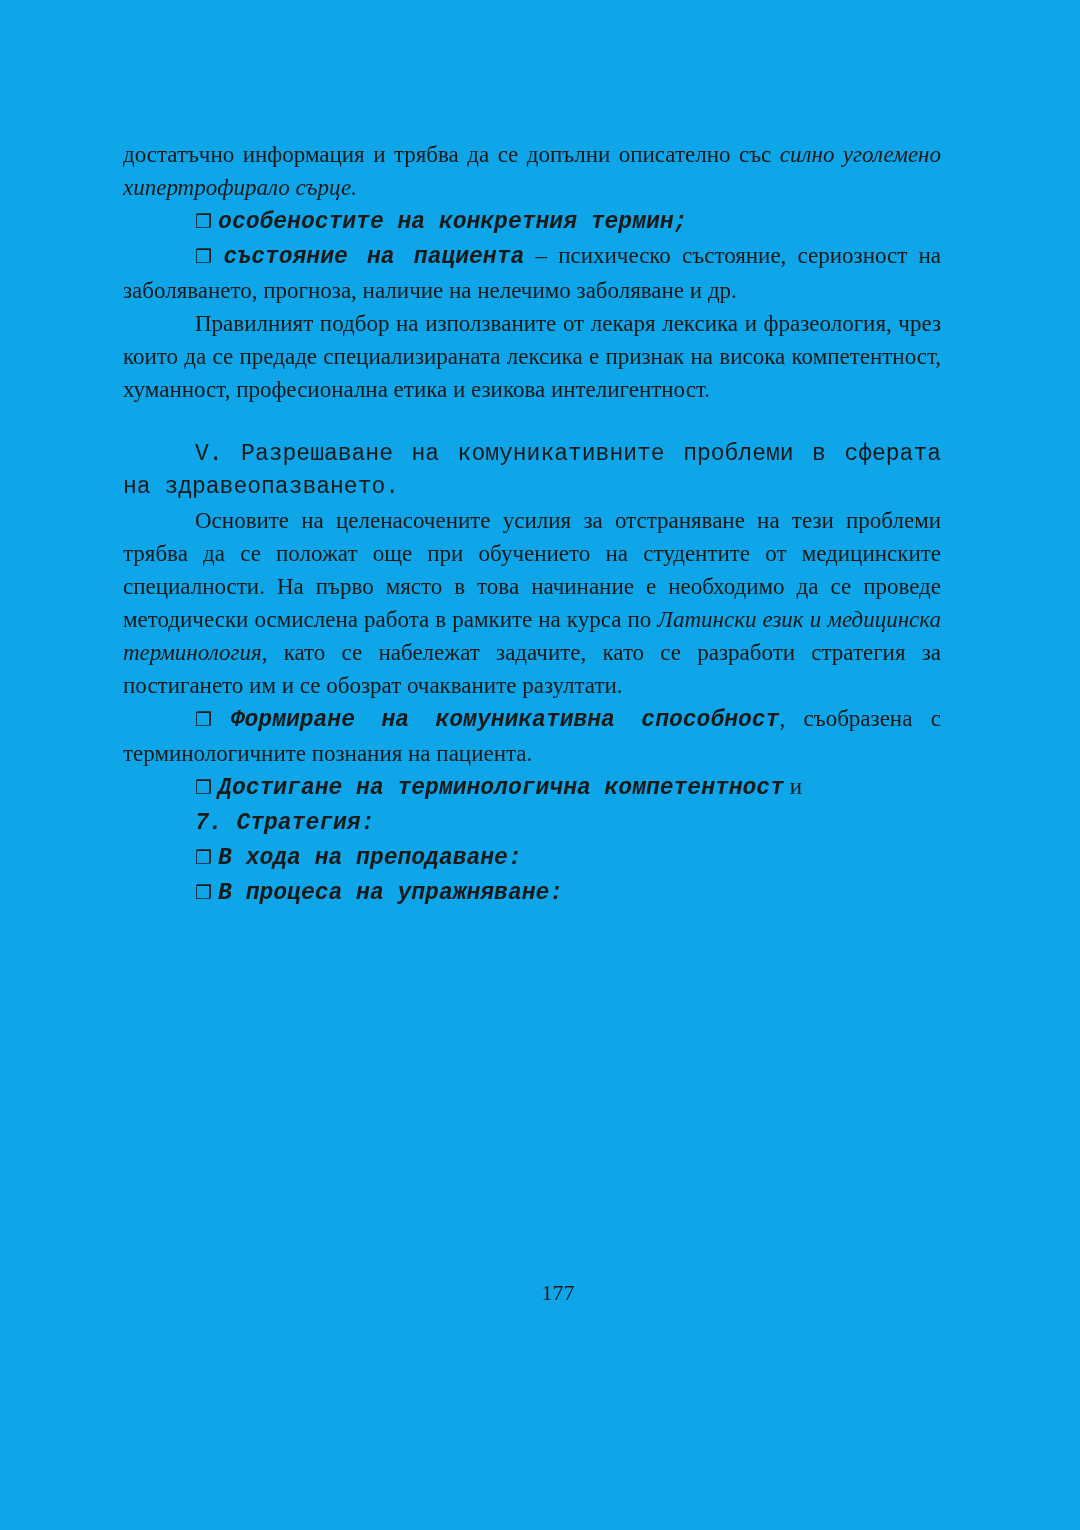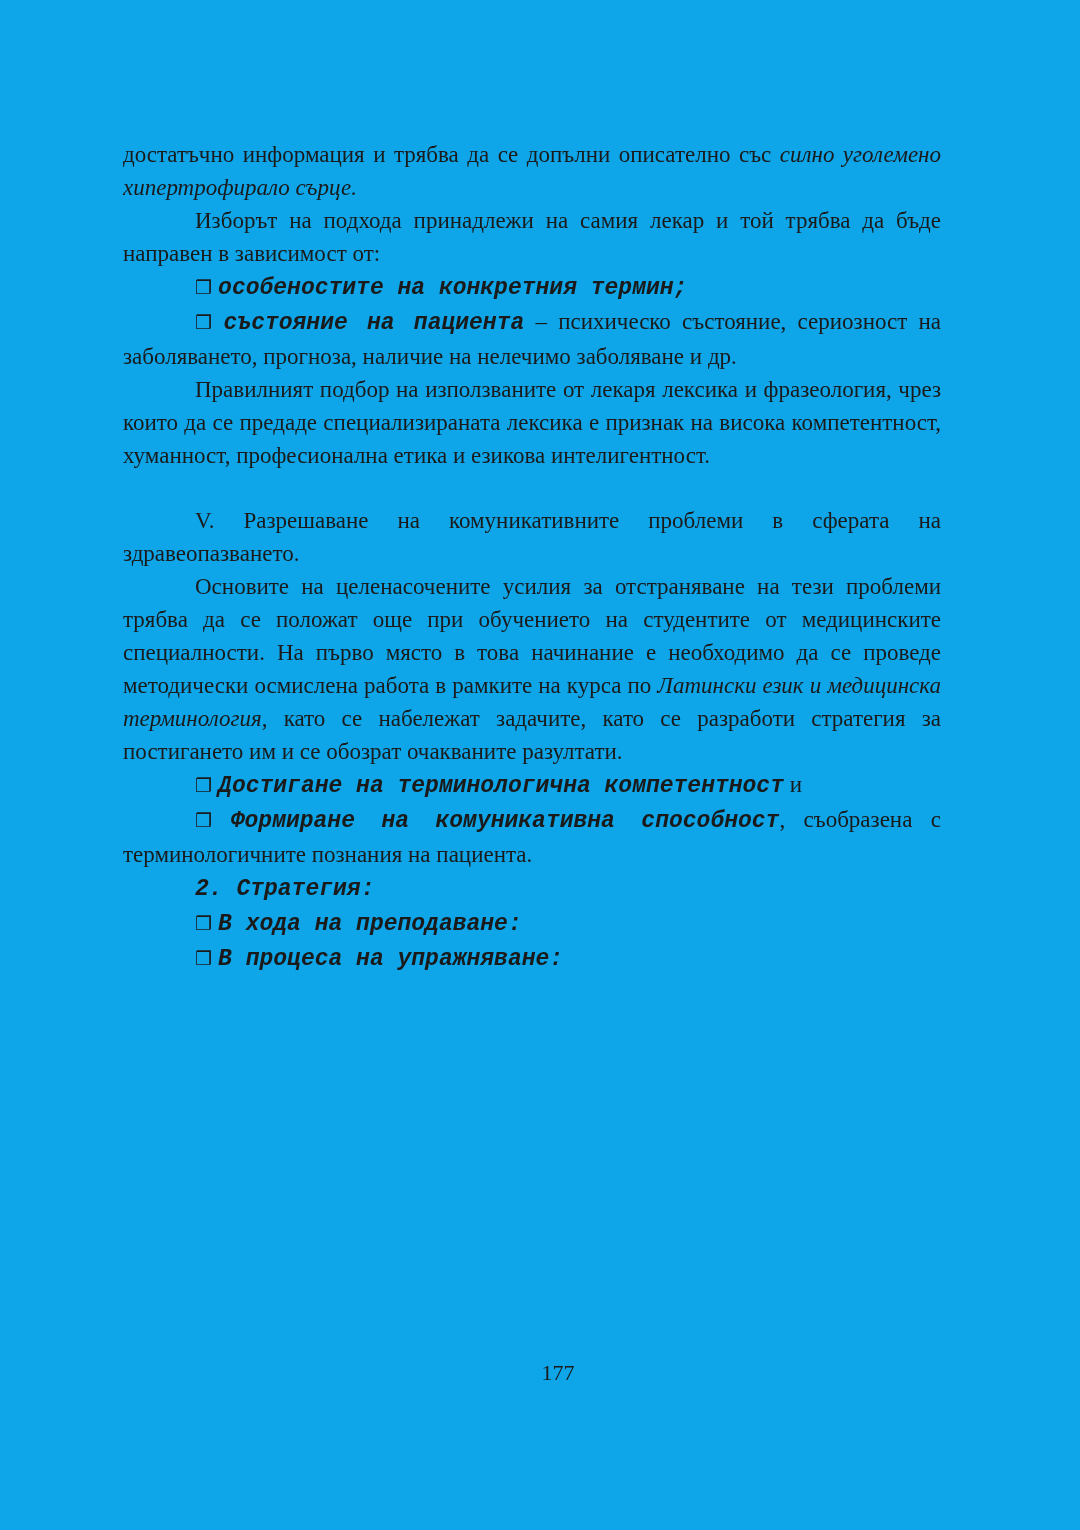--- a/index.html
+++ b/index.html
@@ -31,20 +31,21 @@
     padding: 0;
   }
   p.indent {
     text-indent: 72px;
   }
   p.space-before {
     margin-top: 32px;
   }
   p.heading {
     font-weight: bold;
+    font-family: Liberation Mono, monospace;
   }
   .seg-normal {
     font-style: normal;
     font-weight: normal;
   }
   .seg-italic {
     font-style: italic;
   }
   .seg-bolditalic {
     font-style: italic;
@@ -54,39 +55,38 @@
   .seg-bullet {
     font-family: "DejaVu Sans", sans-serif;
     font-style: normal;
     font-weight: normal;
     font-size: 19px;
   }
   .footer {
     position: absolute;
     left: 0;
     right: 0;
-    top: 1360px;
+    top: 1280px;
     text-align: center;
     font-size: 22px;
     color: #1a1a1a;
     padding-left: 36px;
   }
 </style>
 </head>
 <body>
 
 <div class="page">
   <div class="content" id="content">
       <p class="para"><span class="seg-normal">достатъчно информация и трябва да се допълни описателно със </span><span class="seg-italic">силно уголемено хипертрофирало сърце.</span></p>
-      <p class="para indent"><span class="seg-normal">Изборът на подхода принадлежи на самия лекар и той трябва да бъде направен в зависимост от:</span></p>
       <p class="para indent"><span class="seg-bullet">❒ </span><span class="seg-bolditalic">особеностите на конкретния термин;</span></p>
       <p class="para indent"><span class="seg-bullet">❒ </span><span class="seg-bolditalic">състояние на пациента</span><span class="seg-normal"> – психическо състояние, сериозност на заболяването, прогноза, наличие на нелечимо заболяване и др.</span></p>
       <p class="para indent"><span class="seg-normal">Правилният подбор на използваните от лекаря лексика и фразеология, чрез които да се предаде специализираната лексика е признак на висока компетентност,  хуманност, професионална етика и езикова интелигентност.</span></p>
       <p class="para indent space-before heading"><span class="seg-normal">V. Разрешаване на комуникативните проблеми в сферата на здравеопазването.</span></p>
       <p class="para indent"><span class="seg-normal">Основите на целенасочените усилия за отстраняване на тези проблеми трябва да се положат още при обучението на студентите от медицинските специалности. На първо място в това начинание е необходимо да се проведе методически осмислена работа в рамките на курса по </span><span class="seg-italic">Латински език и медицинска терминология</span><span class="seg-normal">, като се набележат задачите, като се разработи стратегия за постигането им и се обозрат очакваните разултати.</span></p>
+      <p class="para indent"><span class="seg-bullet">❒ </span><span class="seg-bolditalic">Формиране на комуникативна способност</span><span class="seg-normal">, съобразена с терминологичните познания на пациента.</span></p>
       <p class="para indent"><span class="seg-bullet">❒ </span><span class="seg-bolditalic">Достигане на терминологична компетентност</span><span class="seg-normal"> и</span></p>
-      <p class="para indent"><span class="seg-bullet">❒ </span><span class="seg-bolditalic">Формиране на комуникативна способност</span><span class="seg-normal">, съобразена с терминологичните познания на пациента.</span></p>
-      <p class="para indent"><span class="seg-bolditalic">2. Стратегия:</span></p>
+      <p class="para indent"><span class="seg-bolditalic">7. Стратегия:</span></p>
       <p class="para indent"><span class="seg-bullet">❒ </span><span class="seg-bolditalic">В хода на преподаване:</span></p>
       <p class="para indent"><span class="seg-bullet">❒ </span><span class="seg-bolditalic">В процеса на упражняване:</span></p>
     </div>
   <div class="footer">177</div>
 </div>
 
 </body></html>

